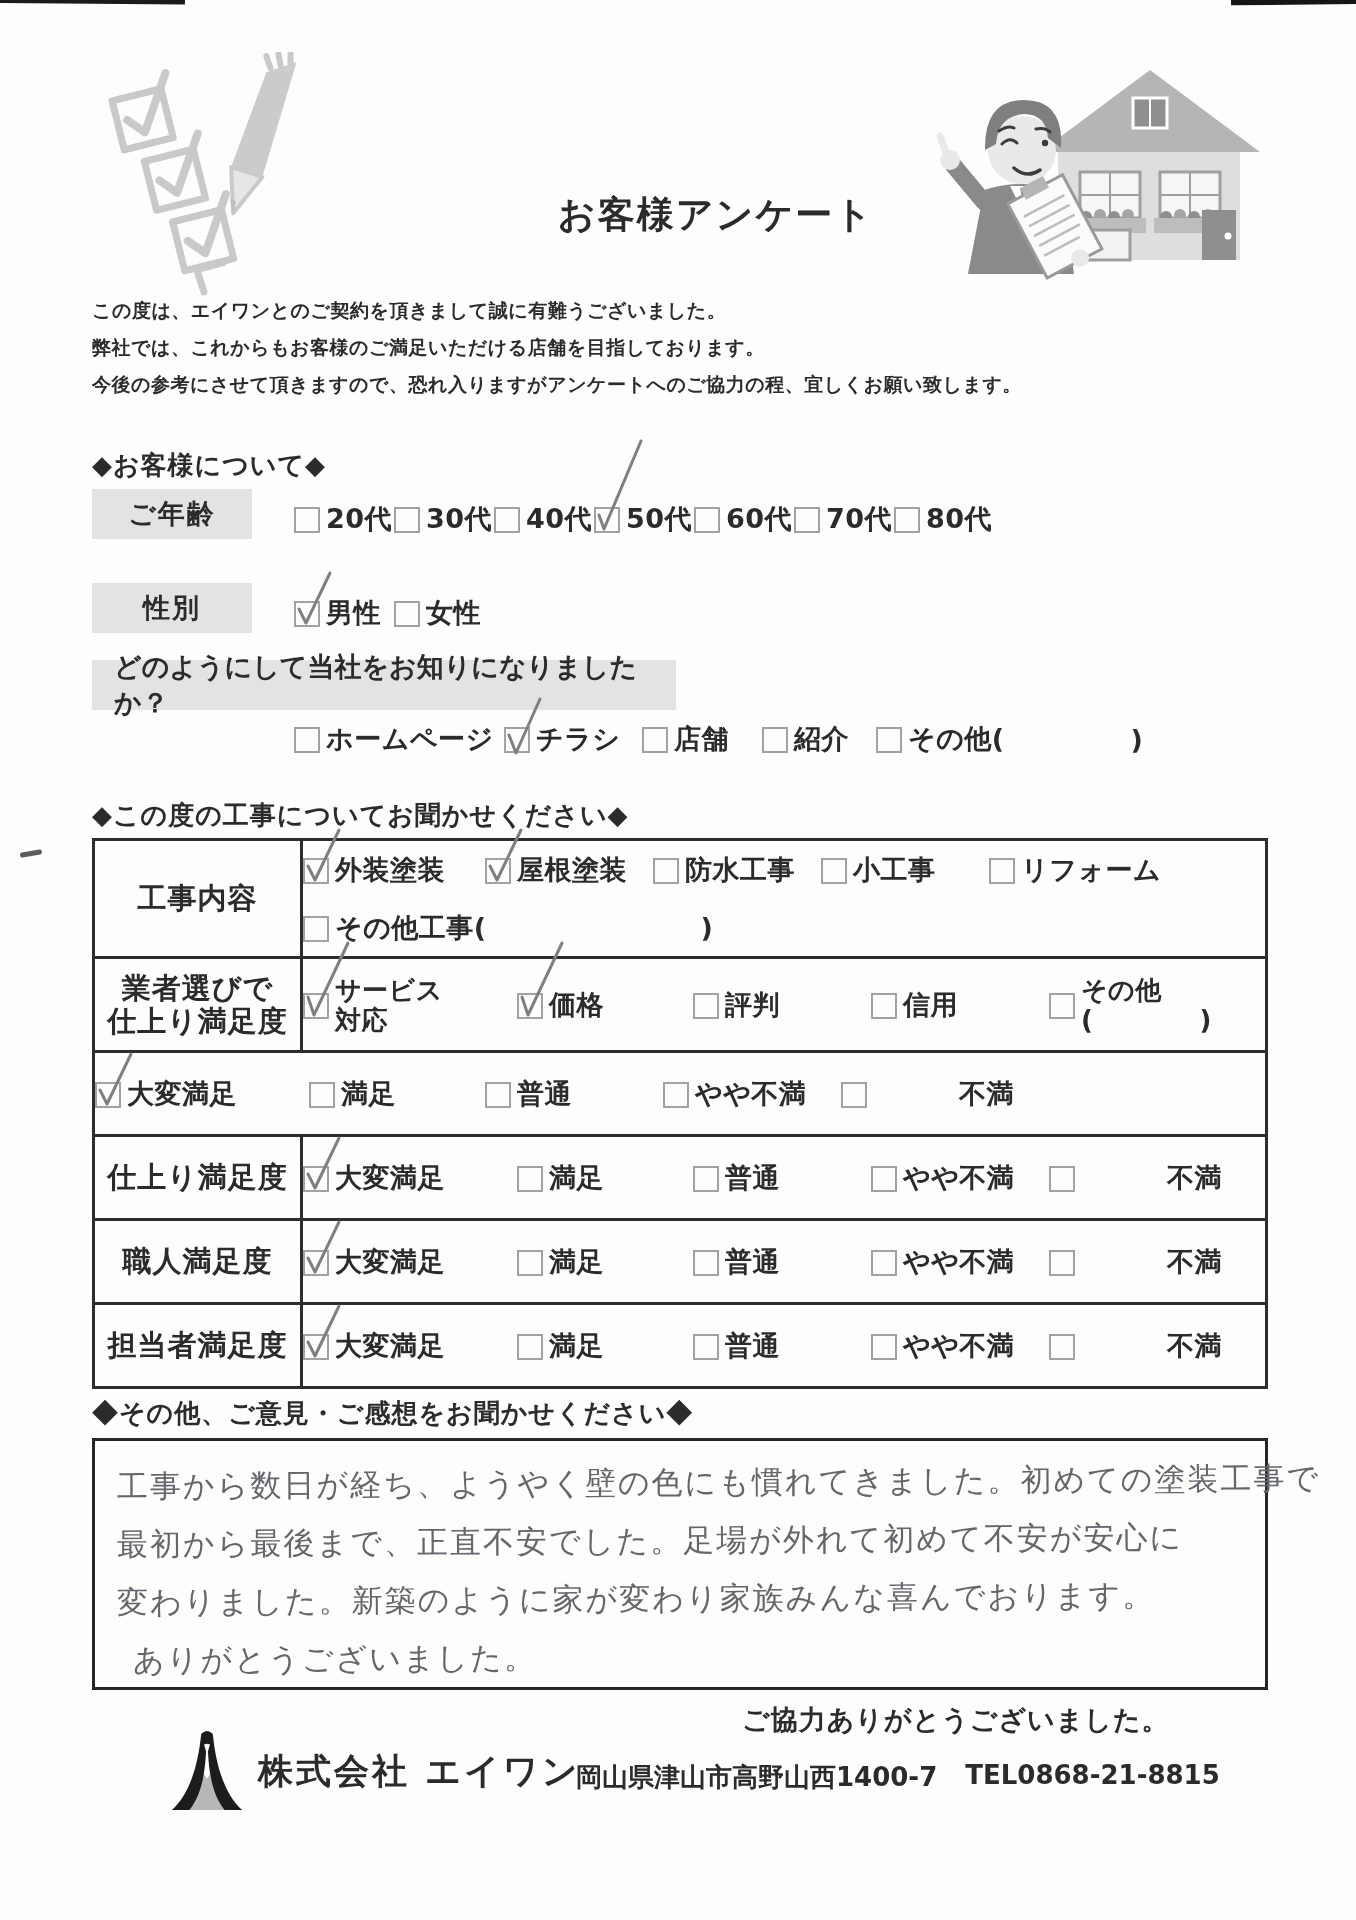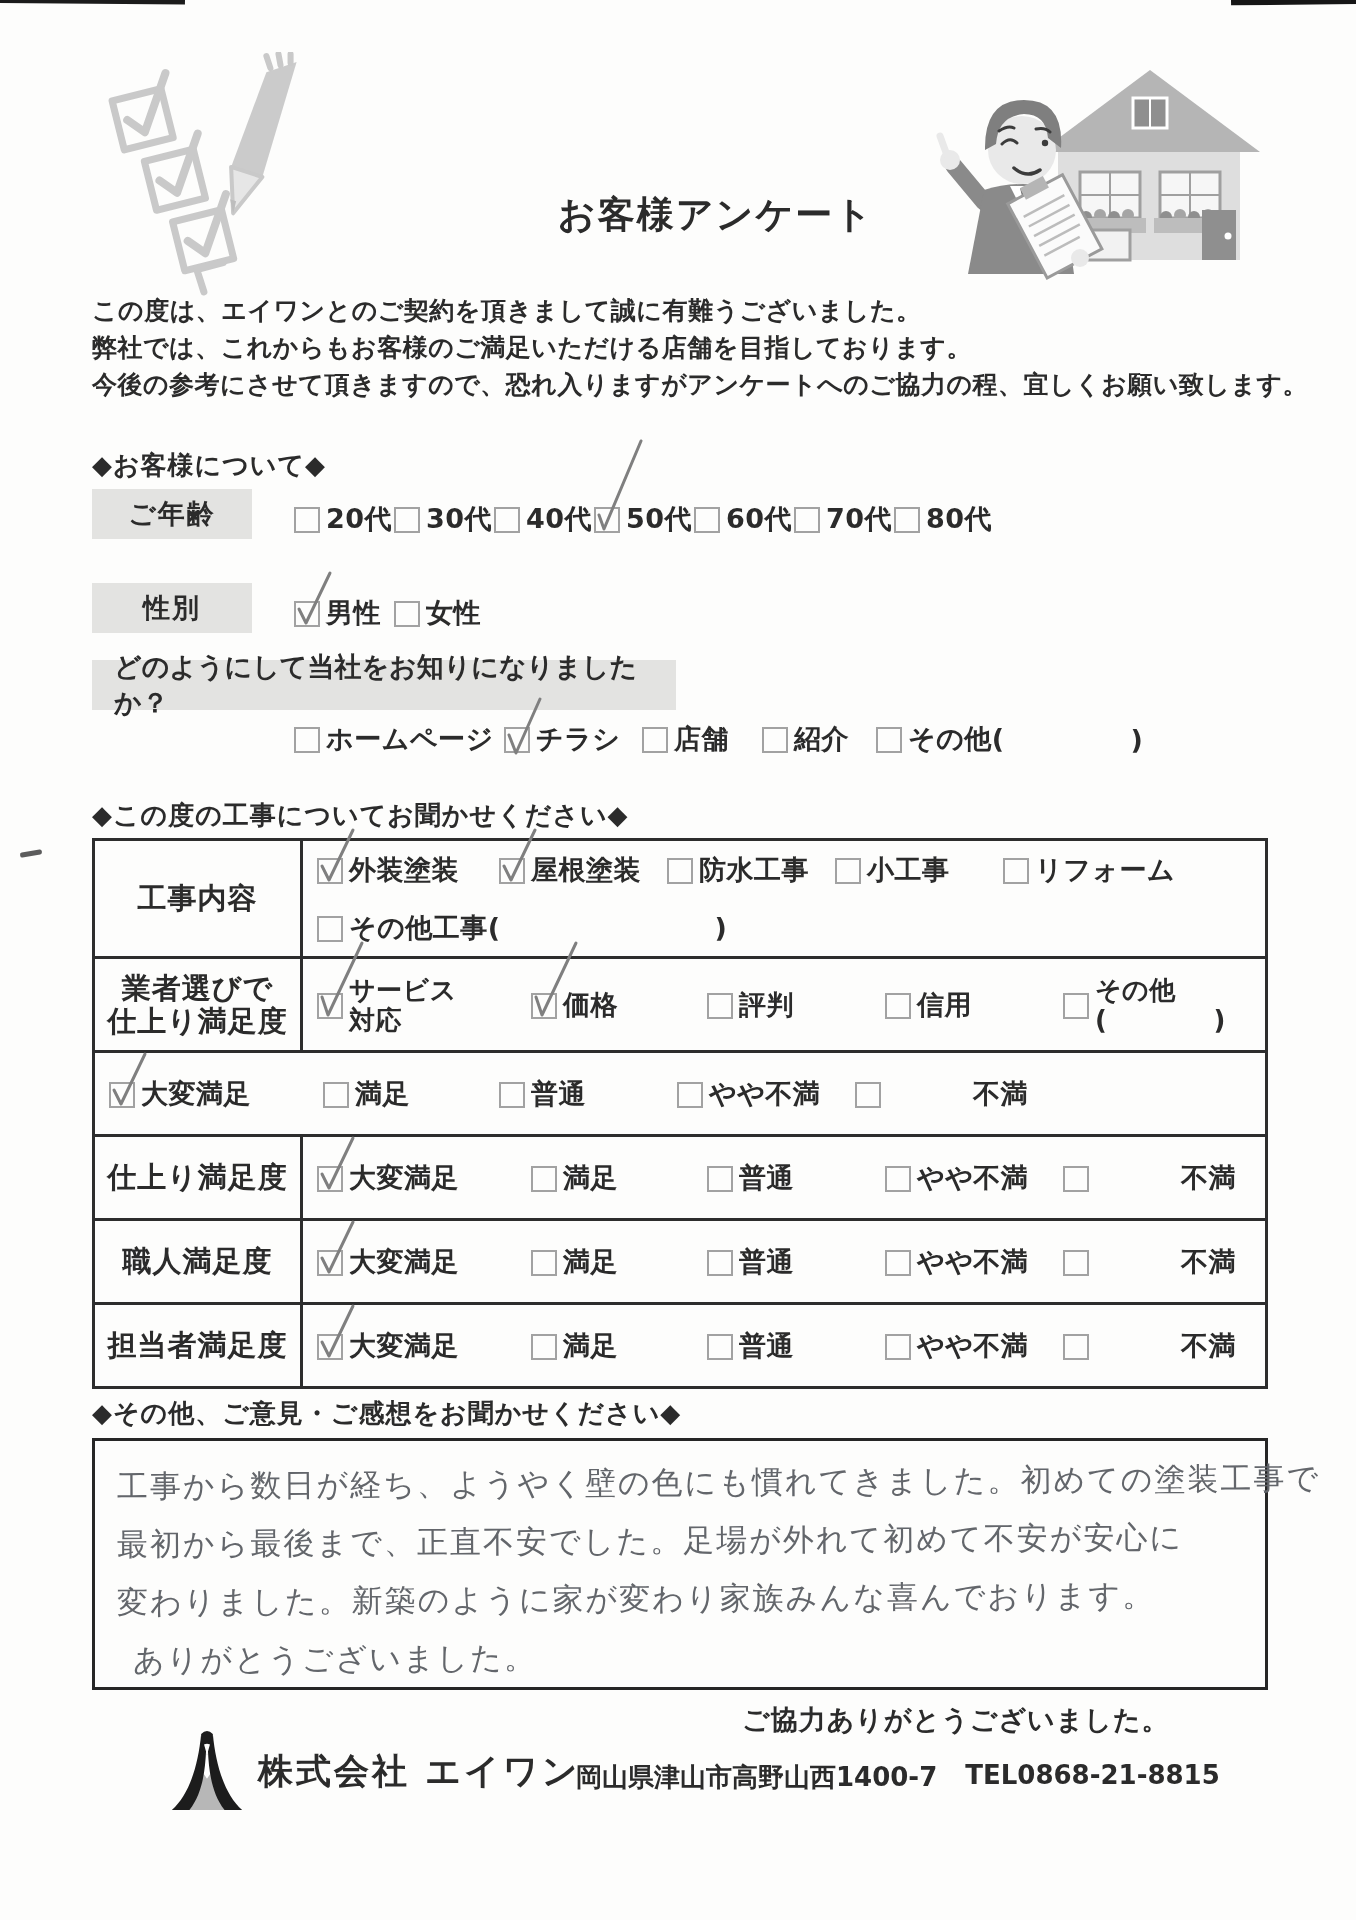--- a/index.html
+++ b/index.html
@@ -10,24 +10,24 @@
   .scan-edge-tl{position:absolute;top:-2px;left:0;width:185px;height:5px;background:#1b1b1b;transform:rotate(.5deg);transform-origin:left top;}
   .scan-edge-tr{position:absolute;top:-2px;right:0;width:125px;height:6px;background:#161616;transform:rotate(-.6deg);transform-origin:right top;}
   .scan-dash{position:absolute;left:20px;top:851px;width:22px;height:5px;background:#5c5c5c;border-radius:2px;transform:rotate(-10deg);}
 
   .deco-checklist{position:absolute;left:85px;top:52px;width:262px;height:252px;}
   .deco-person{position:absolute;left:928px;top:60px;width:364px;height:228px;}
 
   .title{position:absolute;top:190px;left:0;width:100%;margin:0;text-align:center;transform:translateX(38px);
          font-size:37px;font-weight:600;letter-spacing:2px;}
 
-  .intro{position:absolute;left:92px;top:292px;font-size:25px;font-weight:600;line-height:37px;letter-spacing:.5px;}
+  .intro{position:absolute;left:92px;top:292px;font-size:19px;font-weight:600;line-height:37px;letter-spacing:.5px;}
 
   .heading{position:absolute;left:92px;font-size:26px;font-weight:600;letter-spacing:1px;}
-  .h1pos{top:448px;} .h2pos{top:798px;} .h3pos{top:1396px;}
+  .h1pos{top:448px;} .h2pos{top:798px;} .h3pos{top:1396px;font-family:Liberation Serif, serif;}
 
   .glabel{position:absolute;left:92px;background:#e3e3e1;height:50px;display:flex;align-items:center;
           justify-content:center;font-size:27px;font-weight:600;letter-spacing:2px;}
   .glabel-age{top:489px;width:160px;}
   .glabel-gender{top:583px;width:160px;}
   .glabel-source{top:660px;width:562px;justify-content:flex-start;padding-left:22px;letter-spacing:0;}
 
   .opts{position:absolute;display:flex;align-items:flex-start;}
   .opts-age{left:294px;top:501px;}
   .opts-gender{left:294px;top:595px;}
@@ -47,21 +47,21 @@
   .close-paren{font-size:27px;font-weight:600;}
   .cp-source{margin-left:120px;} .cp-other{margin-left:208px;}
 
   
   .table{position:absolute;left:92px;top:838px;width:1176px;border:3px solid #2d2d2d;box-sizing:border-box;}
   .trow{display:flex;border-top:3px solid #2d2d2d;box-sizing:border-box;}
   .trow:first-child{border-top:none;}
   .r-content{height:115px;} .r-criteria{height:94px;} .r-sat{height:84px;}
   .tlabel{width:208px;border-right:3px solid #2d2d2d;display:flex;flex-direction:column;align-items:center;
           justify-content:center;font-size:29px;font-weight:700;letter-spacing:1px;box-sizing:border-box;text-align:center;line-height:33px;}
-  .tcontent{flex:1;display:flex;flex-direction:column;justify-content:center;padding-left:14px;box-sizing:border-box;}
+  .tcontent{flex:1;display:flex;flex-direction:column;justify-content:center;box-sizing:border-box;}
   .oline{display:flex;align-items:center;}
   .oline2{margin-top:22px;}
   .sat-gap{margin-left:86px;}
 
   .comment-box{position:absolute;left:92px;top:1438px;width:1176px;height:252px;border:3px solid #262626;
                box-sizing:border-box;padding:12px 22px;}
   .comment-line{font-size:31px;color:#63666b;line-height:58px;letter-spacing:2px;transform:rotate(-.4deg);
                 font-weight:400;white-space:nowrap;}
   .comment-line:last-child{padding-left:16px;}
 

